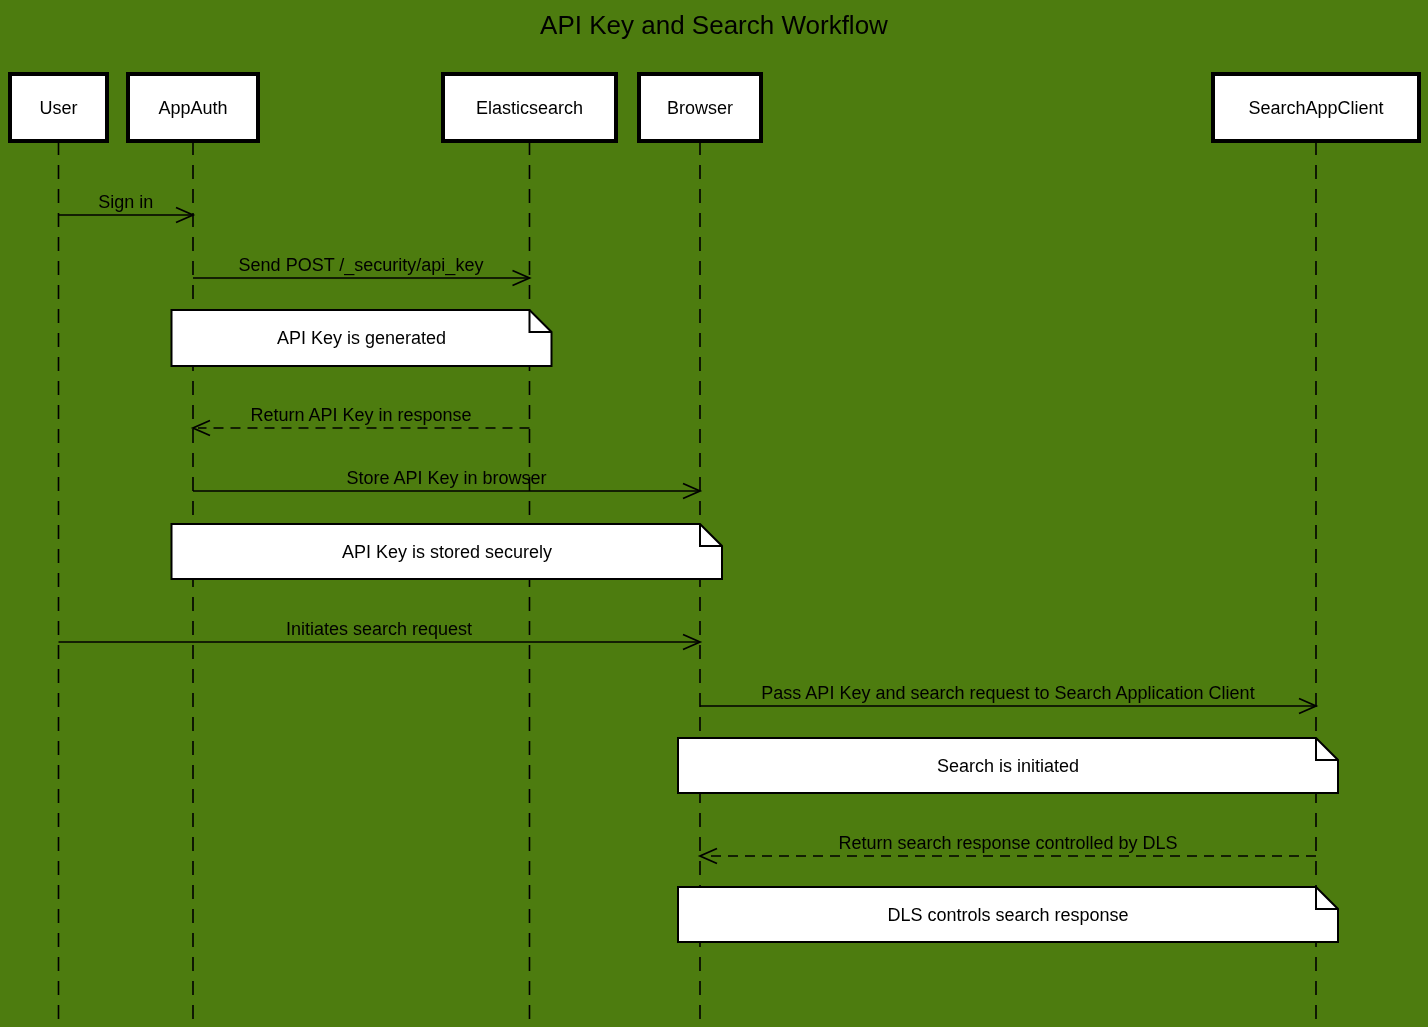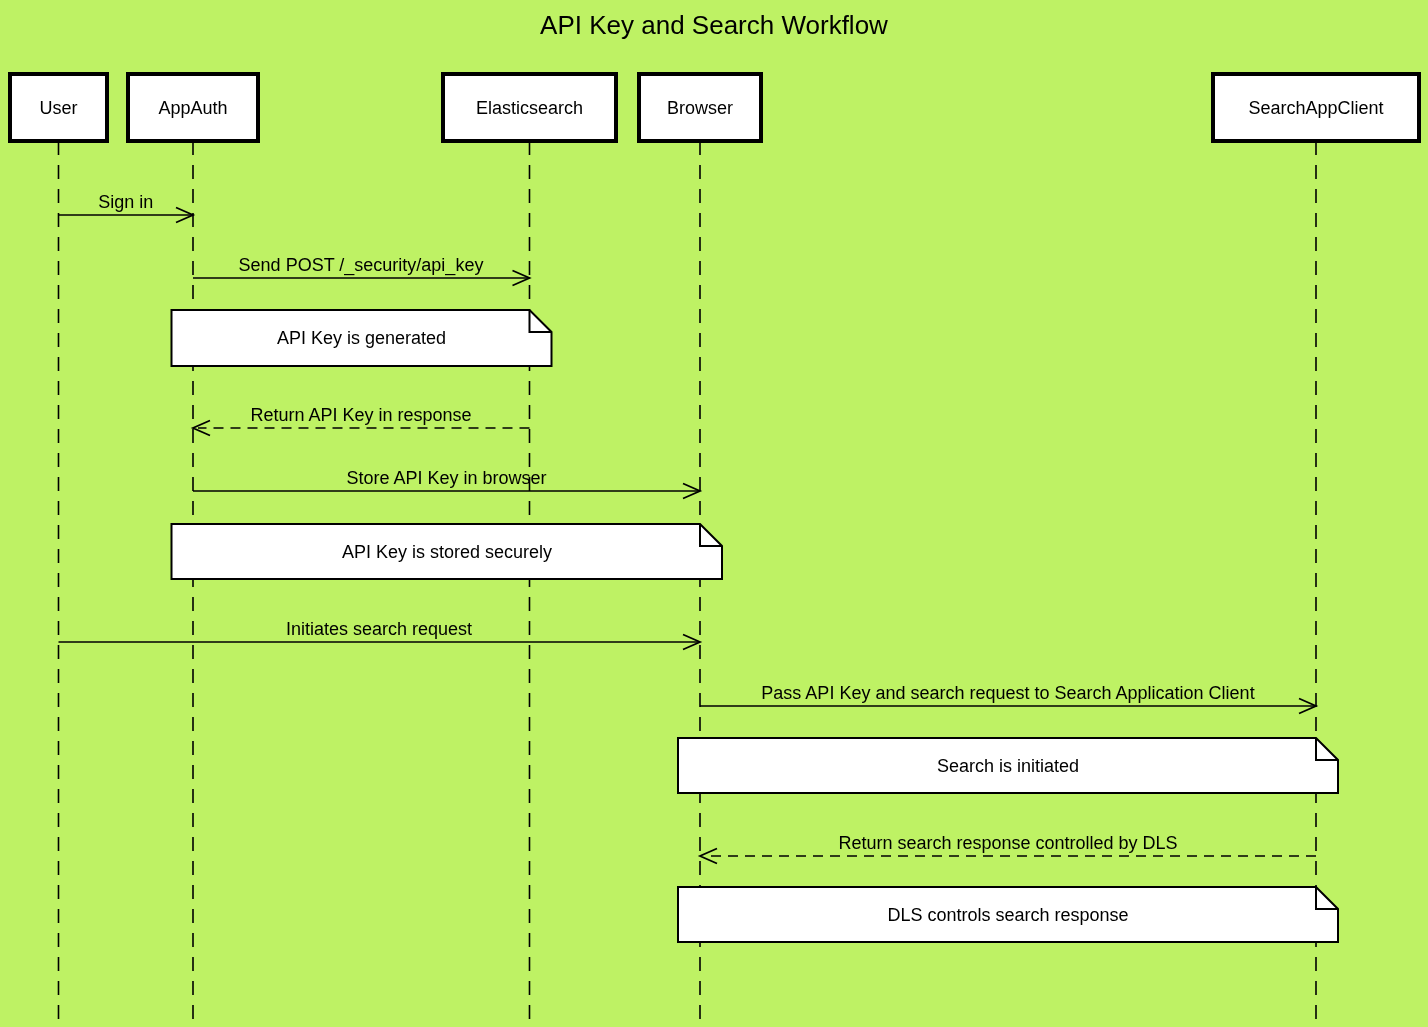--- a/index.html
+++ b/index.html
@@ -4,21 +4,21 @@
 <style>
   html, body {
     margin: 0;
     padding: 0;
     background: #ffffff;
   }
   .canvas {
     position: relative;
     width: 1428px;
     height: 1027px;
-    background: #bef264;
+    background: #4d7c0f;
     font-family: "Liberation Sans", sans-serif;
   }
   svg text {
     font-family: "Liberation Sans", sans-serif;
     fill: #000000;
   }
   .title-text {
     font-size: 26px;
     text-anchor: middle;
   }

